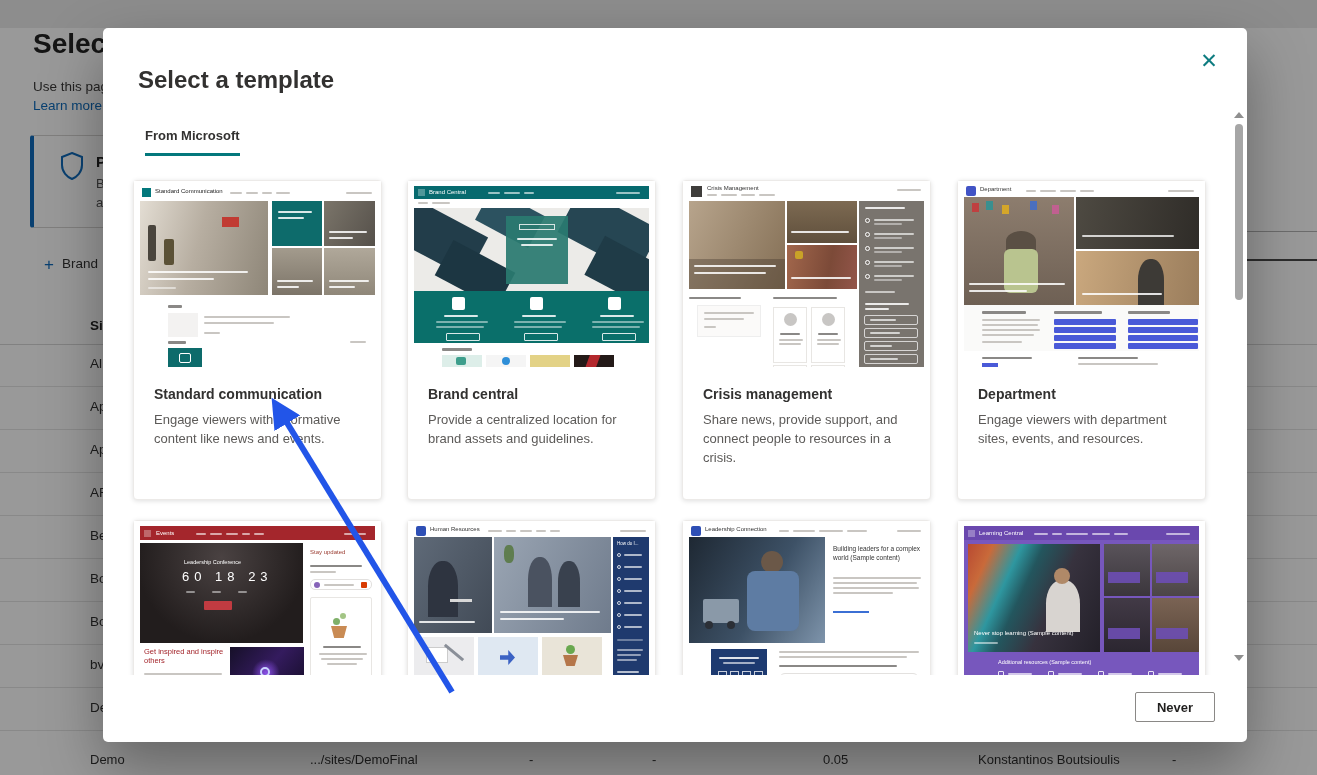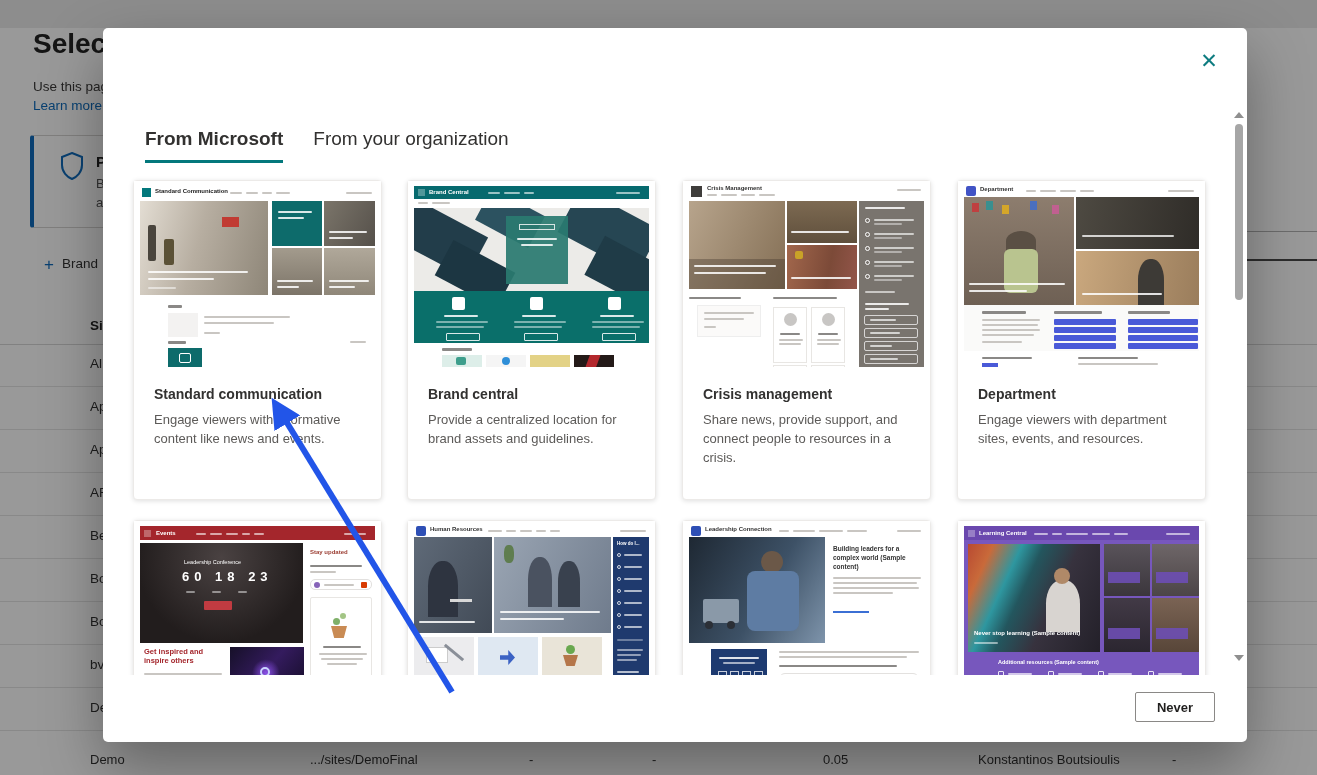--- a/index.html
+++ b/index.html
@@ -4,21 +4,21 @@
 <style>
   * { margin:0; padding:0; box-sizing:border-box; }
   html,body { width:1317px; height:775px; overflow:hidden; }
   body { font-family:"Liberation Sans", sans-serif; background:#fff; position:relative; }
 
   .a { position:absolute; }
   
   .wl { position:absolute; background:rgba(255,255,255,.85); height:2px; border-radius:1px; }
   .gl { position:absolute; background:#c9c6c2; height:2px; border-radius:1px; }
   .dl { position:absolute; background:#8a8886; height:2px; border-radius:1px; }
-  .tt { position:absolute; white-space:nowrap; font-weight:700; }
+  .tt { position:absolute; white-space:nowrap; font-weight:400; }
 
   
   .bg-topstrip { left:0; top:0; width:1317px; height:28px; background:#ececec; }
   .bg-title { left:33px; top:28px; font-size:28px; font-weight:700; color:#242424; white-space:nowrap; }
   .bg-intro { left:33px; top:79px; font-size:13.5px; color:#3b3a39; white-space:nowrap; }
   .bg-learn { left:33px; top:98px; font-size:13.5px; color:#0f6cbd; white-space:nowrap; }
   .bg-banner { left:30px; top:135px; width:560px; height:93px; background:#fff; border:1px solid #d6d4d2;
                border-left:4px solid #0f6cbd; border-radius:3px; }
   .bg-banner-title { left:62px; top:17px; font-size:15px; font-weight:700; color:#242424; position:absolute; }
   .bg-banner-l1 { left:62px; top:40px; font-size:13px; color:#555; position:absolute; }
@@ -37,21 +37,21 @@
   .overlay { left:0; top:0; width:1317px; height:775px; background:rgba(0,0,0,.40); }
 
   
   .modal { left:103px; top:28px; width:1144px; height:714px; background:#fff; border-radius:5px;
            box-shadow:0 25px 60px rgba(0,0,0,.35); }
   .m-close { right:22px; top:16px; width:32px; height:32px; display:flex; align-items:center; justify-content:center;
              cursor:pointer; }
   .m-close span { color:#0e7c80; font-size:21px; line-height:1; }
   .m-title { left:35px; top:38px; font-size:24px; font-weight:700; color:#323130; }
   .m-tabs { left:42px; top:100px; display:flex; gap:30px; }
-  .m-tab { font-size:19px; color:#323130; padding-bottom:10px; cursor:pointer; }
+  .m-tab { font-size:13px; color:#323130; padding-bottom:10px; cursor:pointer; }
   .m-tab.active { font-weight:700; border-bottom:3px solid #03787c; }
 
   .cards-clip { left:0; top:140px; width:1130px; height:507px; overflow:hidden; }
   .card { position:absolute; width:249px; height:320px; background:#fff; border:1px solid #eceae8;
           border-radius:4px; box-shadow:0 1px 5px rgba(0,0,0,.13); cursor:pointer; }
   .thumb { position:relative; width:247px; height:186px; background:#fff; overflow:hidden; }
   .card-info { padding:19px 20px 0 20px; }
   .card-title { font-size:14px; font-weight:700; color:#323130; margin-bottom:9px; }
   .card-desc { font-size:13px; color:#5c5a58; line-height:1.45; }
 
@@ -128,24 +128,24 @@
   <span style="left:978px">Konstantinos Boutsioulis</span>
   <span style="left:1172px">-</span>
 </div>
 
 <div class="a overlay"></div>
 
 <div class="a modal">
   <div class="a m-close">
       <span>✕</span>
     </div>
+  <div class="a m-title">Select a template</div>
 
   <div class="a m-tabs">
     <div class="m-tab active">From Microsoft</div>
-    <div class="m-tab">From your organization</div>
   </div>
 
   <div class="a cards-clip">
 
     <div class="card" style="left:30px;top:12px">
       <div class="thumb">
         <div class="a" style="left:8px;top:7px;width:9px;height:9px;background:#03787c"></div>
         <div class="tt" style="left:21px;top:7px;font-size:6px;color:#222">Standard Communication</div>
         <div class="gl" style="left:96px;top:11px;width:12px"></div>
           <div class="gl" style="left:112px;top:11px;width:12px"></div>

